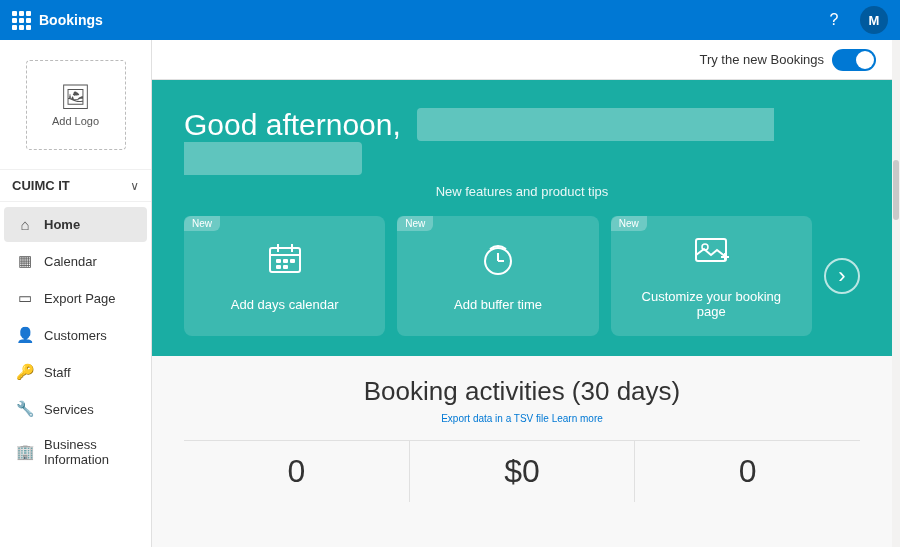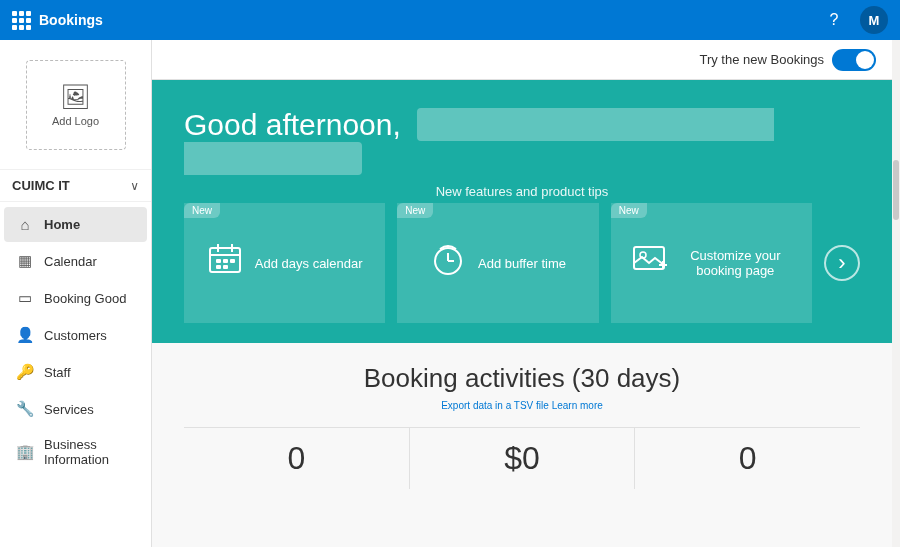--- a/index.html
+++ b/index.html
@@ -48,24 +48,24 @@
     .top-bar { background: white; padding: 8px 16px; display: flex; align-items: center; justify-content: flex-end; border-bottom: 1px solid #e0e0e0; flex-shrink: 0; height: 40px; text-align: right; }
     .try-new-label { font-size: 13px; color: #333; margin-right: 8px; }
     .toggle { position: relative; width: 44px; height: 22px; cursor: pointer; }
     .toggle-track { width: 44px; height: 22px; background: #0078d4; border-radius: 11px; display: flex; align-items: center; padding: 2px; }
     .toggle-thumb { width: 18px; height: 18px; background: white; border-radius: 50%; margin-left: auto; }
 
     
     .hero { background: #1aada3; padding: 28px 32px 20px; flex-shrink: 0; position: relative; }
     .greeting { font-size: 30px; color: white; font-weight: 300; margin-bottom: 8px; }
     .greeting-name { background: rgba(255,255,255,0.3); border-radius: 4px; padding: 0 4px; }
-    .features-label { color: rgba(255,255,255,0.9); font-size: 13px; text-align: center; margin-bottom: 4px; }
+    .features-label { color: rgba(255,255,255,0.9); font-size: 13px; text-align: center; margin-bottom: 17px; }
 
     .cards-row { display: flex; gap: 12px; align-items: center; }
-    .feature-card { background: rgba(255,255,255,0.15); border-radius: 0; padding: 16px 20px; display: flex; flex-direction: row; align-items: center; gap: 12px; flex: 1; min-height: 120px; justify-content: center; cursor: pointer; position: relative; }
+    .feature-card { background: rgba(255,255,255,0.15); border-radius: 8px; padding: 16px 20px; display: flex; flex-direction: column; align-items: center; gap: 12px; flex: 1; min-height: 120px; justify-content: center; cursor: pointer; position: relative; }
     .new-badge { position: absolute; top: 0; left: 0; background: rgba(255,255,255,0.25); font-size: 10px; color: white; padding: 2px 8px; border-radius: 6px 0 6px 0; }
     .card-icon { font-size: 32px; color: white; }
     .card-label { font-size: 13px; color: white; text-align: center; }
     .nav-arrow { width: 36px; height: 36px; border-radius: 50%; border: 2px solid rgba(255,255,255,0.7); display: flex; align-items: center; justify-content: center; cursor: pointer; color: white; font-size: 18px; flex-shrink: 0; }
 
     
     .activities { padding: 20px 32px 12px; background: #f8f8f8; flex: 1; }
     .activities-title { font-size: 26px; color: #333; font-weight: 400; text-align: center; margin-bottom: 6px; }
     .activities-link { text-align: center; font-size: 10px; }
     .activities-link a { color: #0078d4; text-decoration: none; cursor: pointer; }
@@ -124,21 +124,21 @@
       <div class="nav-item active">
         <span class="nav-icon">⌂</span>
         <span>Home</span>
       </div>
       <div class="nav-item">
         <span class="nav-icon">▦</span>
         <span>Calendar</span>
       </div>
       <div class="nav-item">
         <span class="nav-icon">▭</span>
-        <span>Booking Good</span>
+        <span>Export Page</span>
       </div>
       <div class="nav-item">
         <span class="nav-icon">👤</span>
         <span>Customers</span>
       </div>
       <div class="nav-item">
         <span class="nav-icon">🔑</span>
         <span>Staff</span>
       </div>
       <div class="nav-item">

